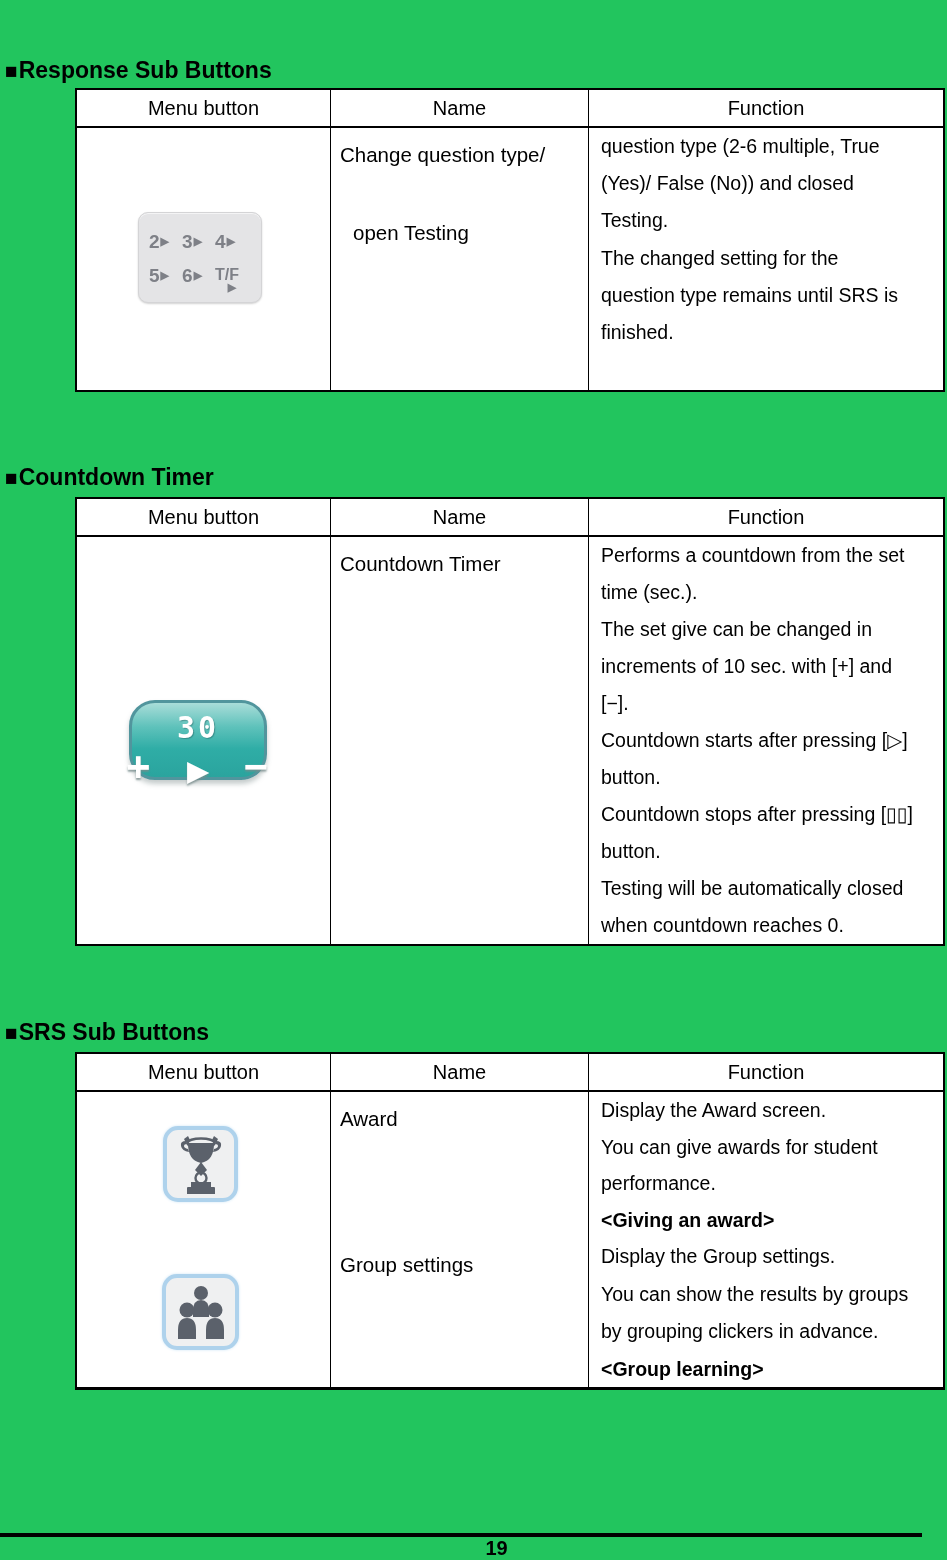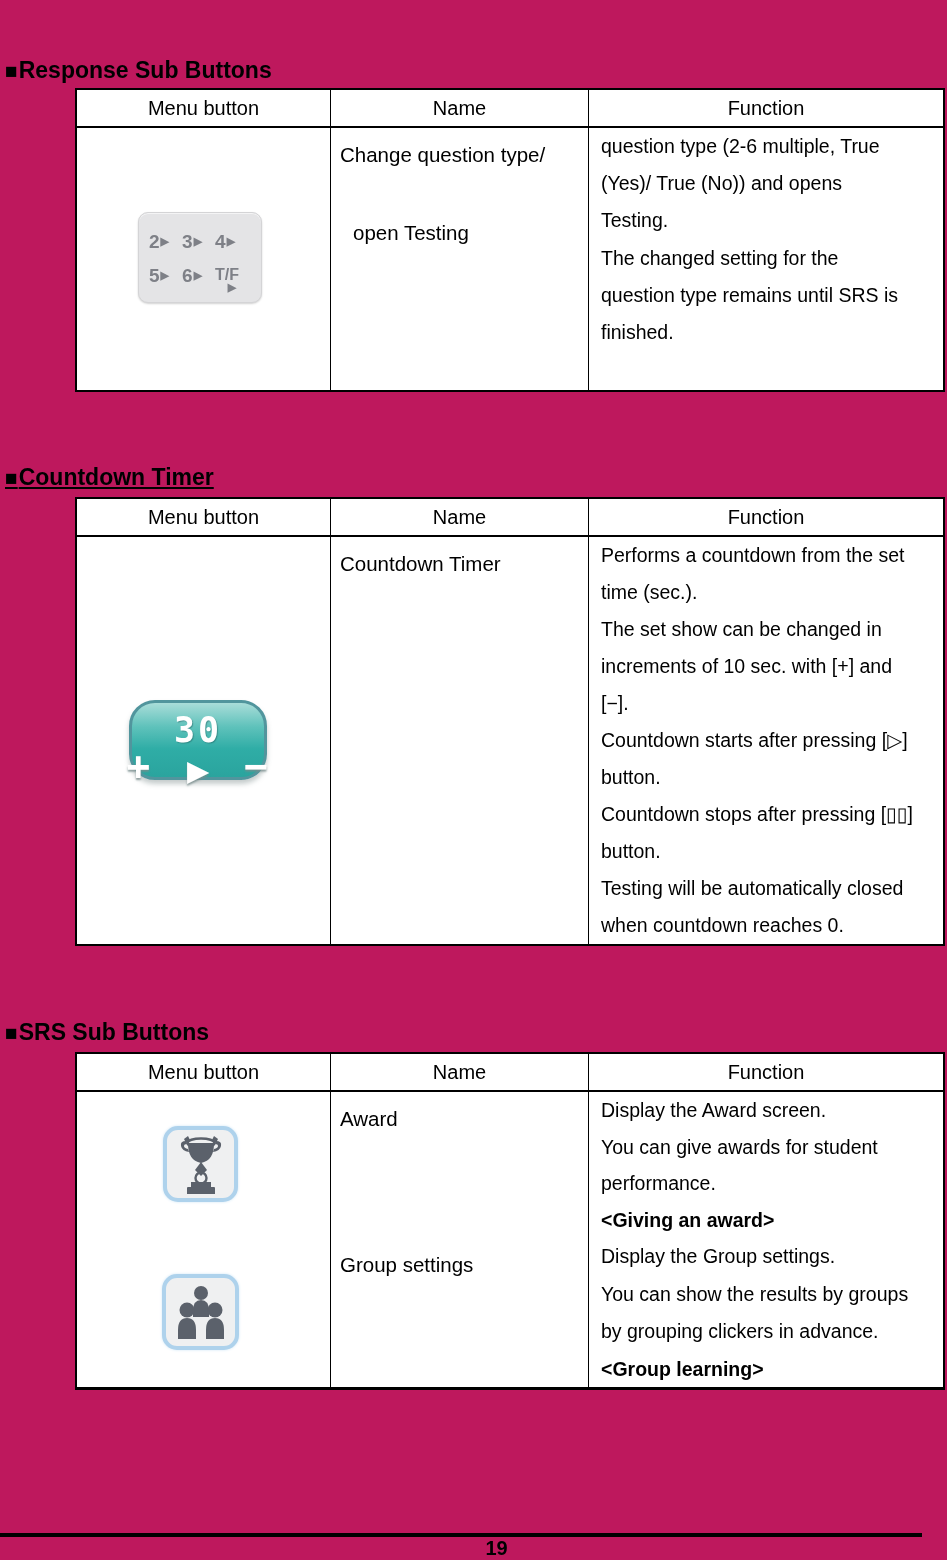--- a/index.html
+++ b/index.html
@@ -1,16 +1,16 @@
 <!DOCTYPE html>
 <html><head>
 <meta charset="utf-8">
 <style>
   html,body{margin:0;padding:0;background:#fff;}
-  .page{position:relative;width:947px;height:1560px;background:#be185d;
+  .page{position:relative;width:947px;height:1560px;background:#22c55e;
         font-family:"Liberation Sans",sans-serif;color:#000;overflow:hidden;}
 
   .heading{position:absolute;left:5px;font-size:23px;font-weight:bold;white-space:nowrap;}
   .heading .marker{font-size:21px;margin-right:1px;}
 
   .tbl{position:absolute;left:75px;width:870px;border:2px solid #000;box-sizing:border-box;background:#fff;}
   .trow{display:flex;box-sizing:border-box;}
   .cell{box-sizing:border-box;position:relative;overflow:hidden;}
   .c1{width:254px;border-right:1.5px solid #000;}
   .c2{width:258px;border-right:1.5px solid #000;}
@@ -38,21 +38,21 @@
   .qtf{flex-direction:column;line-height:12px;margin-top:10px;}
   .qtf .qnum{font-size:16px;letter-spacing:0px;}
   .qtf .qtri{margin-left:10px;font-size:11px;}
 
   
   .timer{position:absolute;left:52px;top:163px;width:138px;height:80px;
          border:3px solid #51959d;border-radius:26px;box-sizing:border-box;
          background:linear-gradient(180deg,#a9ddd9 0%,#5fc2bb 32%,#2fada6 62%,#2aa49e 100%);
          box-shadow:0 4px 5px rgba(90,110,110,0.35);}
   .timer-digits{position:absolute;left:0;right:0;top:7px;text-align:center;
-         font-family:"DejaVu Sans Mono",monospace;font-weight:bold;font-size:35px;
+         font-family:"DejaVu Sans Mono",monospace;font-weight:bold;font-size:30px;
          color:#fff;letter-spacing:3px;text-shadow:1px 1px 1px rgba(30,90,90,0.45);}
   .timer-ctrl{position:absolute;color:#fff;font-weight:bold;
          text-shadow:0 2px 2px rgba(120,140,140,0.8);}
   .timer-plus{left:-6px;bottom:-14px;font-size:42px;}
   .timer-play{left:50%;transform:translateX(-50%);bottom:-10px;font-size:27px;}
   .timer-minus{right:-4px;bottom:-14px;font-size:42px;}
 
   
   .srs-icon{position:absolute;border:4px solid #aed2ec;border-radius:15px;
          background:#eff0f1;box-shadow:0 0 3px #cfe6f6;box-sizing:border-box;}
@@ -111,30 +111,30 @@
               </span>
           </div>
         </div>
       </div>
       <div class="cell c2 name-cell">
         <div class="fn-line">Change question type/</div>
         <div class="fn-line name-indent">open Testing</div>
       </div>
       <div class="cell c3 fn-cell">
         <div class="fn-line">question type (2-6 multiple, True</div>
-        <div class="fn-line">(Yes)/ True (No)) and opens</div>
+        <div class="fn-line">(Yes)/ False (No)) and closed</div>
         <div class="fn-line">Testing.</div>
         <div class="fn-line">The changed setting for the</div>
         <div class="fn-line">question type remains until SRS is</div>
         <div class="fn-line">finished.</div>
       </div>
     </div>
   </div>
 
-  <div class="heading" style="top:464px;text-decoration:underline;">
+  <div class="heading" style="top:464px;">
     <span class="marker">■</span><span>Countdown Timer</span>
   </div>
 
   <div class="tbl" style="top:497px;">
     <div class="trow thead">
       <div class="cell c1">Menu button</div>
       <div class="cell c2">Name</div>
       <div class="cell c3">Function</div>
     </div>
     <div class="trow" style="height:407px;">
@@ -145,21 +145,21 @@
           <span class="timer-ctrl timer-play">▶</span>
           <span class="timer-ctrl timer-minus">−</span>
         </div>
       </div>
       <div class="cell c2 name-cell">
         <div class="fn-line">Countdown Timer</div>
       </div>
       <div class="cell c3 fn-cell" style="line-height:37px;">
         <div class="fn-line">Performs a countdown from the set</div>
         <div class="fn-line">time (sec.).</div>
-        <div class="fn-line">The set show can be changed in</div>
+        <div class="fn-line">The set give can be changed in</div>
         <div class="fn-line">increments of 10 sec. with [+] and</div>
         <div class="fn-line">[−].</div>
         <div class="fn-line">Countdown starts after pressing [▷]</div>
         <div class="fn-line">button.</div>
         <div class="fn-line">Countdown stops after pressing [▯▯]</div>
         <div class="fn-line">button.</div>
         <div class="fn-line">Testing will be automatically closed</div>
         <div class="fn-line">when countdown reaches 0.</div>
       </div>
     </div>

